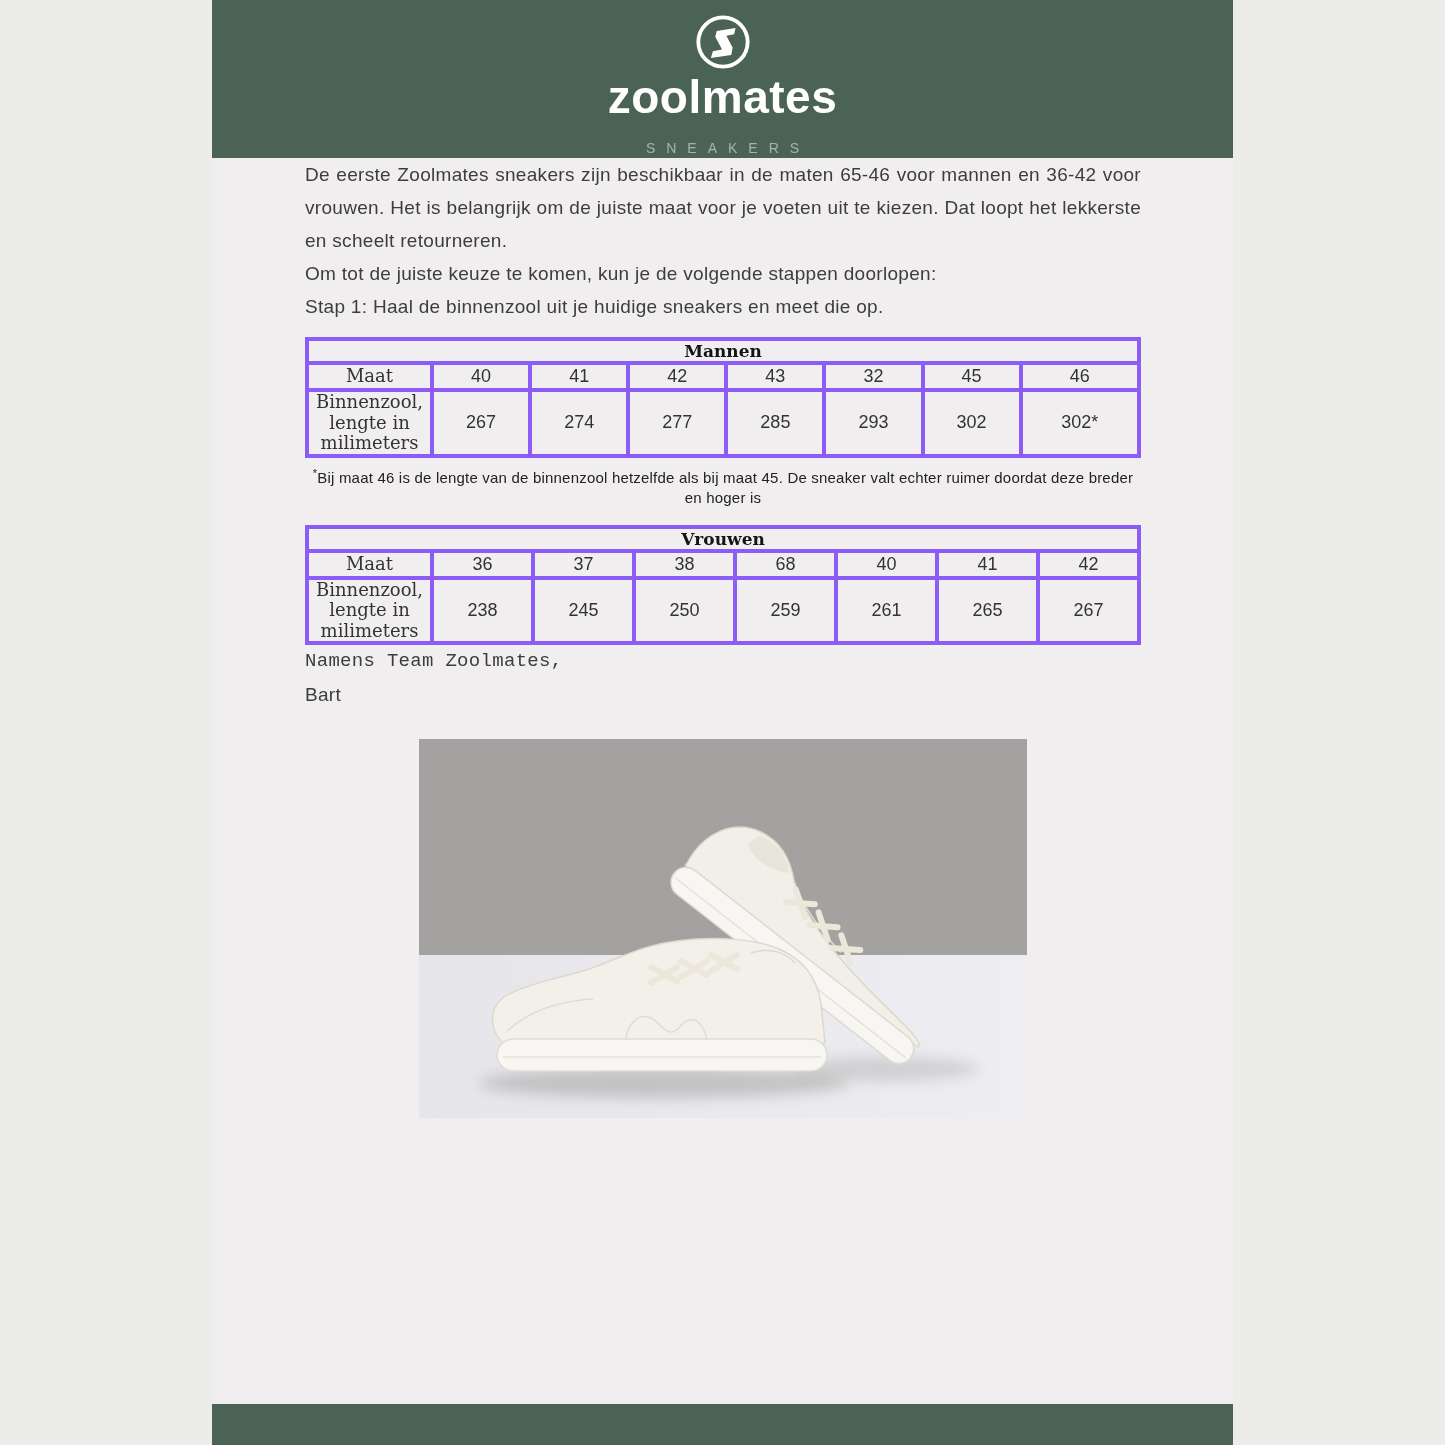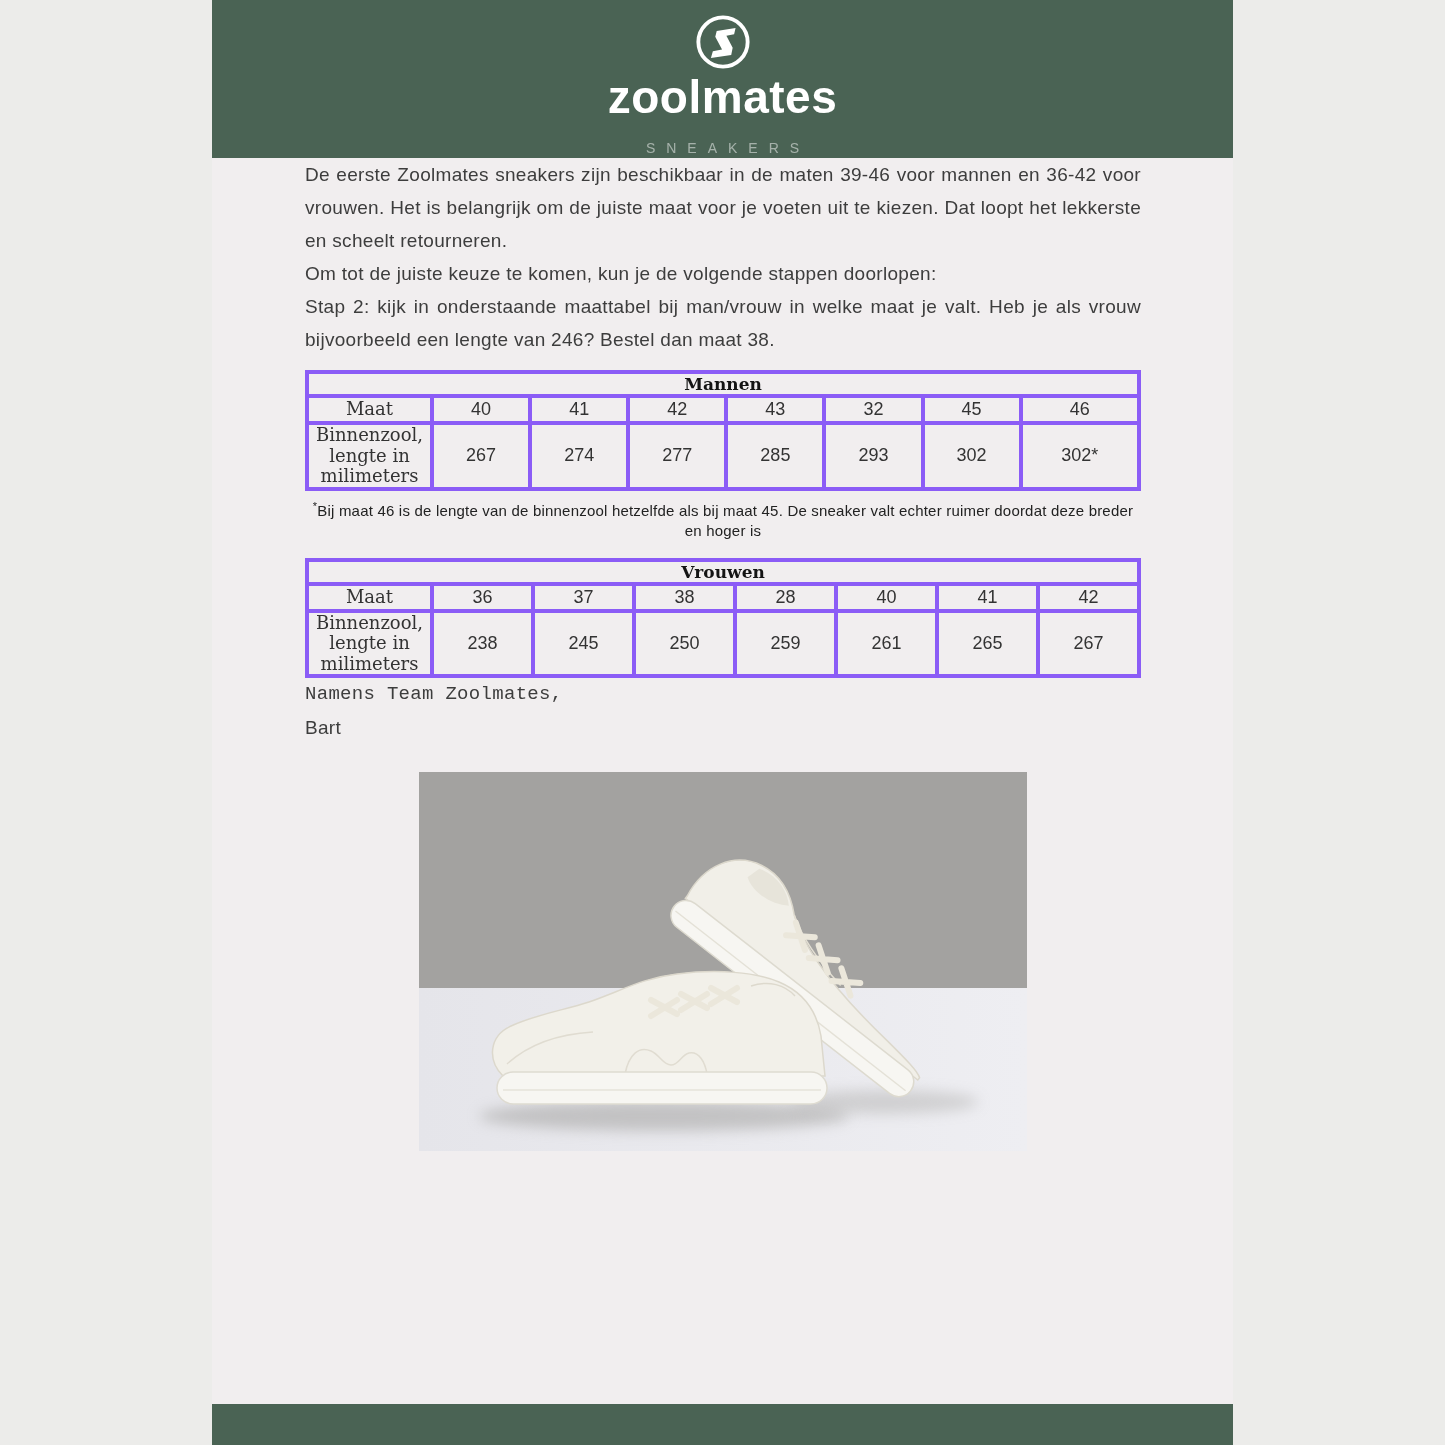--- a/index.html
+++ b/index.html
@@ -143,23 +143,23 @@
       <svg class="logo-badge" viewBox="0 0 60 60">
         <circle cx="30" cy="30" r="25.5" fill="none" stroke="#ffffff" stroke-width="4"></circle>
         <path d="M23.5 18.5 L43 15.5 L41.5 22 L33.5 23.5 L40 36 L38.5 43.5 L17.5 46.5 L19.5 39.5 L29 37.8 L22 24.5 Z" fill="#ffffff"></path>
       </svg>
       <div class="brand-word">zoolmates</div>
       <div class="brand-tagline">SNEAKERS</div>
     </header>
 
     <main class="content">
 
-      <p class="body intro justify">De eerste Zoolmates sneakers zijn beschikbaar in de maten 39-46 voor mannen en 36-42 voor vrouwen. Het is belangrijk om de juiste maat voor je voeten uit te kiezen. Dat loopt het lekkerste en scheelt retourneren.</p>
+      <p class="body intro justify">De eerste Zoolmates sneakers zijn beschikbaar in de maten 65-46 voor mannen en 36-42 voor vrouwen. Het is belangrijk om de juiste maat voor je voeten uit te kiezen. Dat loopt het lekkerste en scheelt retourneren.</p>
       <p class="body steps-intro">Om tot de juiste keuze te komen, kun je de volgende stappen doorlopen:</p>
-      <p class="body step2 justify">Stap 2: kijk in onderstaande maattabel bij man/vrouw in welke maat je valt. Heb je als vrouw bijvoorbeeld een lengte van 246? Bestel dan maat 38.</p>
+      <p class="body step1">Stap 1: Haal de binnenzool uit je huidige sneakers en meet die op.</p>
 
       <table class="size-table men">
         <tbody>
           <tr>
             <th class="tbl-caption" colspan="8">Mannen</th>
           </tr>
           <tr class="maat-row">
             <td class="row-label">Maat</td>
             <td>40</td>
             <td>41</td>
@@ -187,21 +187,21 @@
       <table class="size-table women">
         <tbody>
           <tr>
             <th class="tbl-caption" colspan="8">Vrouwen</th>
           </tr>
           <tr class="maat-row">
             <td class="row-label">Maat</td>
             <td>36</td>
             <td>37</td>
             <td>38</td>
-            <td>28</td>
+            <td>68</td>
             <td>40</td>
             <td>41</td>
             <td>42</td>
           </tr>
           <tr class="len-row">
             <td class="row-label">Binnenzool, lengte in milimeters</td>
             <td>238</td>
             <td>245</td>
             <td>250</td>
             <td>259</td>

